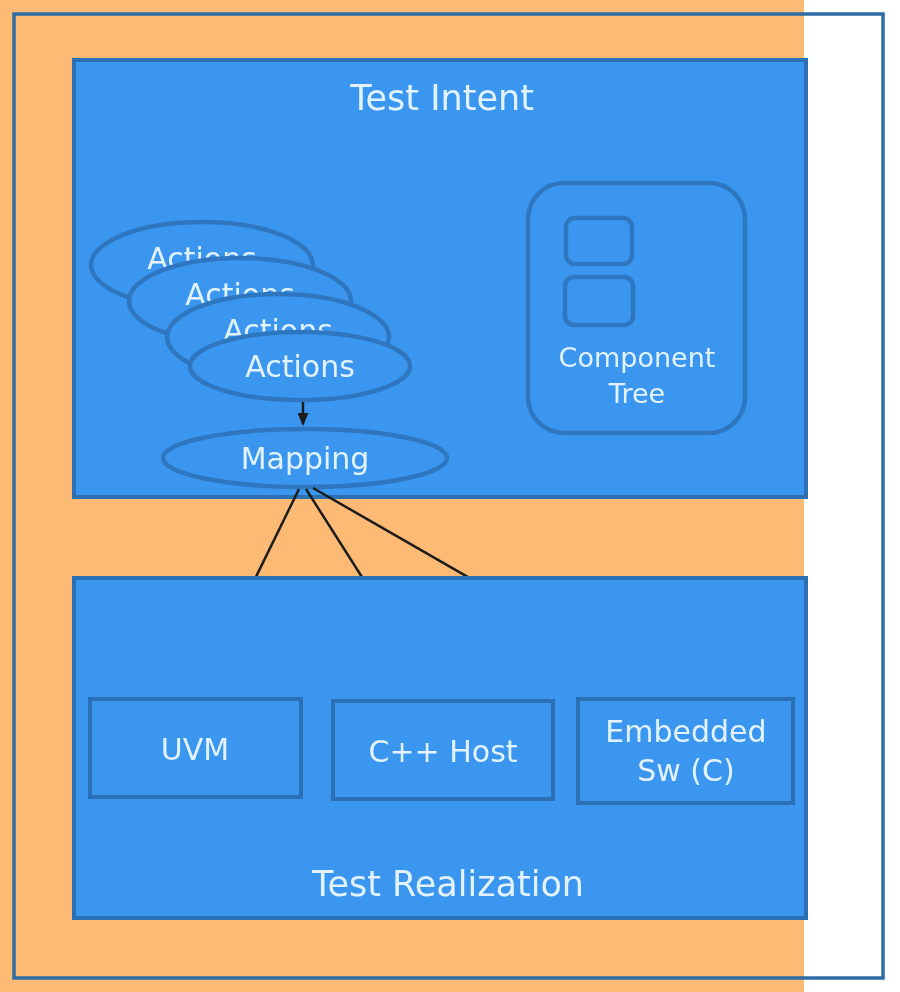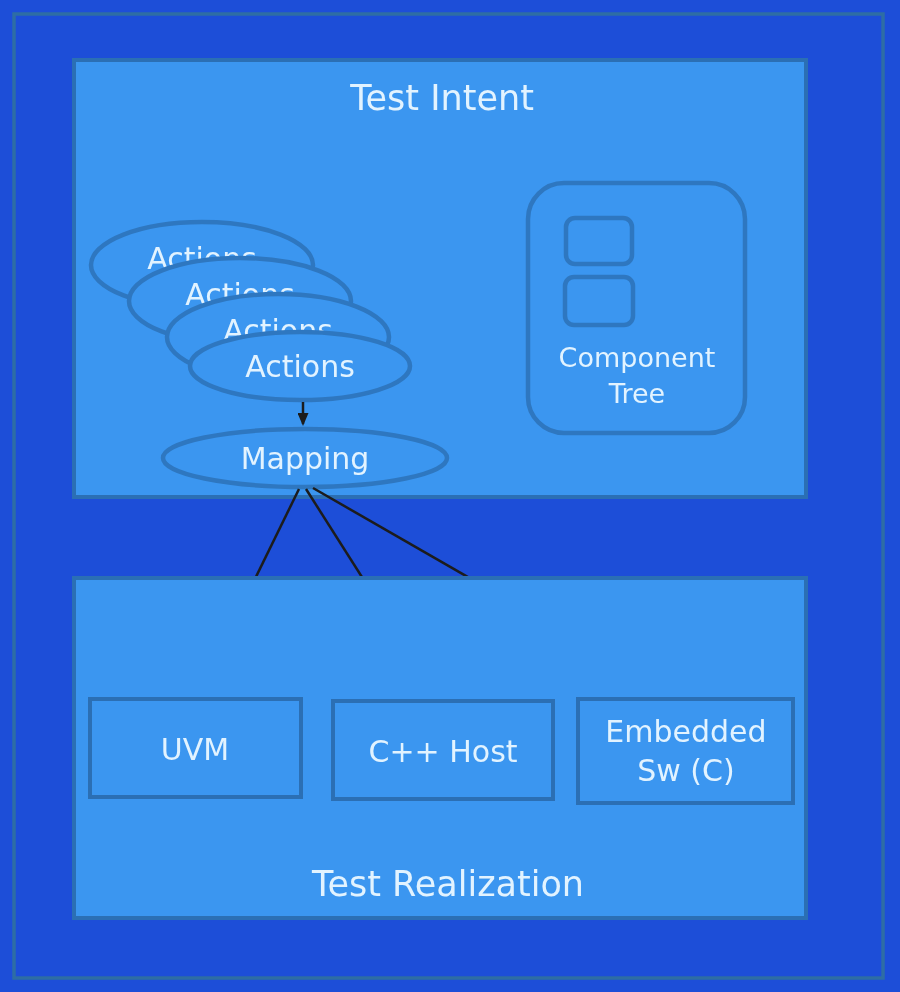--- a/index.html
+++ b/index.html
@@ -1,20 +1,20 @@
 <!DOCTYPE html>
 <html><head>
 <meta charset="utf-8">
 <style>
   html, body { margin: 0; padding: 0; background: #ffffff; }
   .canvas {
     position: relative;
-    width: 900px;
+    width: 804px;
     height: 992px;
-    background: #1d4ed8;
+    background: #fdba74;
     font-family: "DejaVu Sans", sans-serif;
   }
   svg text {
     font-family: "DejaVu Sans", sans-serif;
     fill: #e2f3ff;
   }
   .title-text   { font-size: 35px; }
   .label-text   { font-size: 30px; }
   .small-label  { font-size: 27px; }
   .fill-box     { fill: #3b96f0; }

